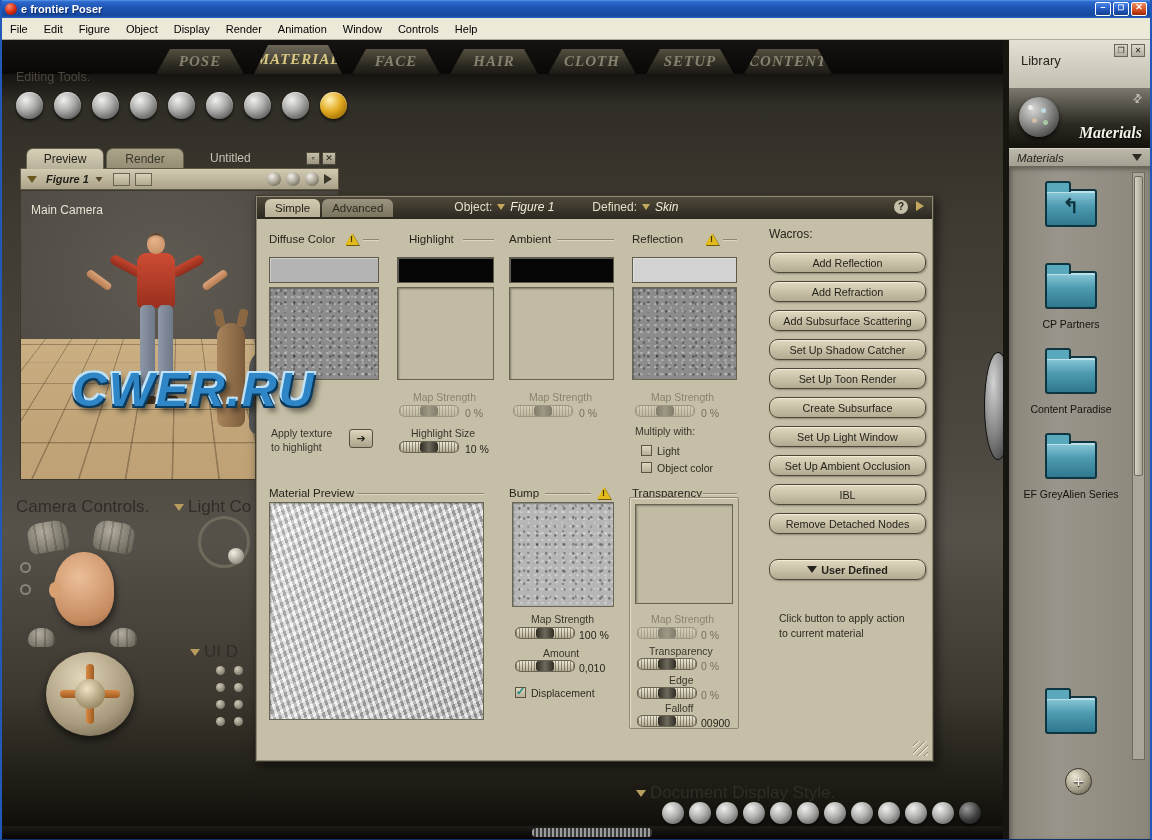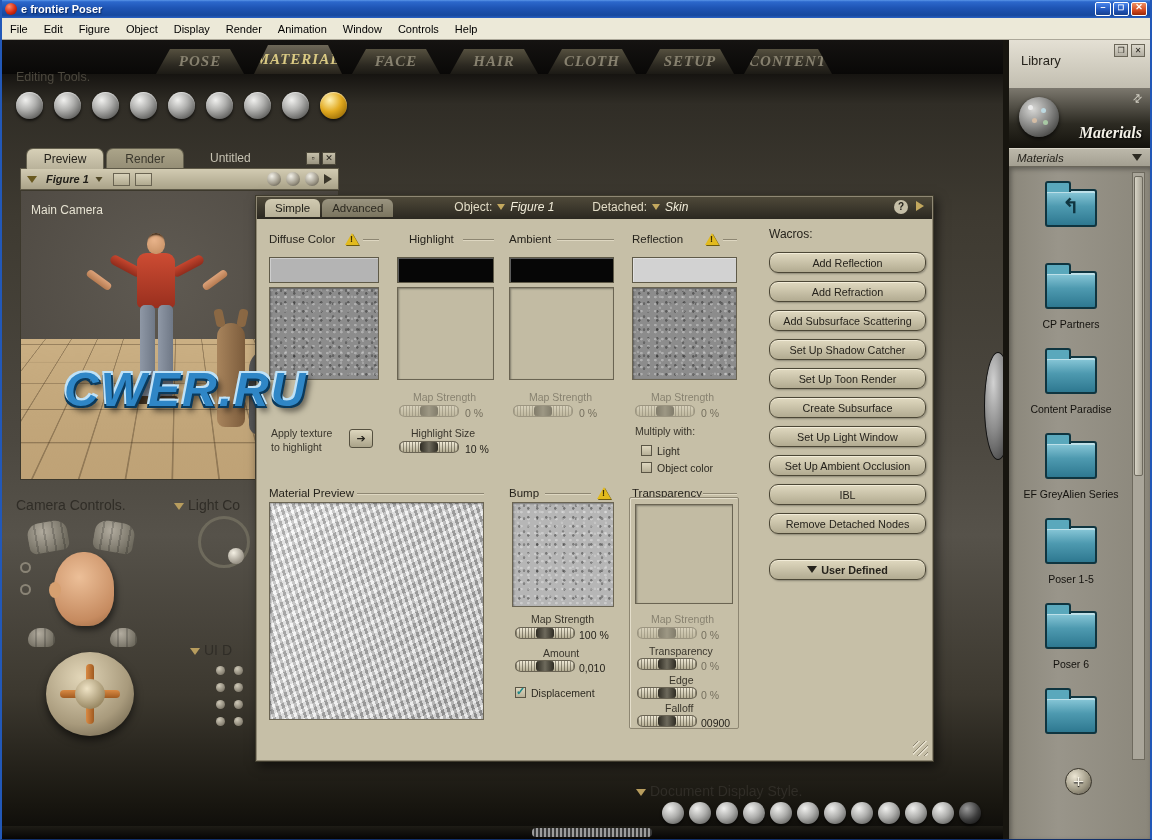--- a/index.html
+++ b/index.html
@@ -28,21 +28,21 @@
 .tabstrip{position:absolute;left:0;top:0;width:1001px;height:34px;background:linear-gradient(180deg,#151311,#090807)}
 
 .room-tabs{position:absolute;left:158px;top:4px;display:flex;align-items:flex-end;height:30px}
 .room-tab{position:relative;height:25px;min-width:116px;margin-left:-18px;display:flex;align-items:center;justify-content:center;
  font-family:"Liberation Serif",serif;font-style:italic;font-weight:bold;font-size:15px;letter-spacing:1px;color:#87816f;
  background:linear-gradient(180deg,#55503f 0%,#2c2921 65%,#1c1a15 100%);
  clip-path:polygon(14px 100%,28px 0,calc(100% - 28px) 0,calc(100% - 14px) 100%);cursor:pointer}
 .room-tab.active{height:29px;color:#d9c983;background:linear-gradient(180deg,#6d6758,#3b372c 70%,#26221b);z-index:2}
 
 .label-dim{position:absolute;font-size:12.5px;color:#4c483e}
-.label-mid{position:absolute;font-size:14px;color:#302d27}
+.label-mid{position:absolute;font-size:17px;color:#302d27}
 .tri{display:inline-block;width:0;height:0;border-left:5px solid transparent;border-right:5px solid transparent;border-top:7px solid #b89d5e;margin-right:4px;vertical-align:middle}
 
 .tool{position:absolute;width:27px;height:27px;border-radius:50%;cursor:pointer;
  background:radial-gradient(circle at 36% 30%,#f0f0ee,#b0b0ae 40%,#565654 85%,#2c2c2a);
  box-shadow:0 2px 3px rgba(0,0,0,.65),inset 0 1px 1px rgba(255,255,255,.5)}
 .tool.gold{background:radial-gradient(circle at 36% 30%,#fff2b4,#e2aa20 45%,#8a5f00 92%)}
 
 
 .pwin{position:absolute;left:18px;top:108px;width:319px;height:332px;z-index:3}
 .pw-tab{position:absolute;height:21px;border:1px solid #64604e;border-bottom:none;border-radius:7px 7px 0 0;
@@ -73,21 +73,21 @@
 .man-foot{position:absolute;top:205px;width:19px;height:8px;border-radius:3px;background:#463523}
 
 .coyote{position:absolute;left:196px;top:132px;width:28px;height:104px;border-radius:14px 14px 8px 8px;background:linear-gradient(90deg,#a8845c,#7c5c3c)}
 .coyote::before{content:"";position:absolute;left:-2px;top:-14px;width:9px;height:18px;border-radius:4px;background:#8a6844;transform:rotate(-12deg)}
 .coyote::after{content:"";position:absolute;right:-2px;top:-14px;width:9px;height:18px;border-radius:4px;background:#8a6844;transform:rotate(12deg)}
 .cat-body{position:absolute;left:228px;top:158px;width:46px;height:86px;border-radius:20px 20px 10px 10px;background:linear-gradient(90deg,#585858,#262626)}
 .cat-face{position:absolute;left:234px;top:164px;width:30px;height:26px;border-radius:50%;background:radial-gradient(circle at 45% 45%,#f2f2f2,#c8c8c8)}
 .cat-nose{position:absolute;left:246px;top:176px;width:6px;height:6px;border-radius:50%;background:#c23220}
 
 
-.watermark{position:absolute;left:62px;top:322px;z-index:30;font-size:48px;font-weight:bold;font-style:italic;letter-spacing:2px;color:#2f86c6;
+.watermark{position:absolute;left:70px;top:322px;z-index:30;font-size:48px;font-weight:bold;font-style:italic;letter-spacing:2px;color:#2f86c6;
  text-shadow:2px 2px 0 #0b3a5c,-2px -2px 0 #bfe2f8,-2px 2px 0 #0b3a5c,2px -2px 0 #bfe2f8,4px 5px 6px rgba(0,0,0,.6)}
 
 
 .hand{position:absolute;width:40px;height:30px;border-radius:12px 12px 7px 7px;
  background:radial-gradient(circle at 40% 30%,#b2ac9f,#6e6a5e 80%)}
 .hand::after{content:"";position:absolute;inset:0;background:repeating-linear-gradient(90deg,transparent 0 7px,rgba(0,0,0,.18) 7px 9px);border-radius:inherit}
 .hand.small{width:27px;height:19px}
 .chainlink{position:absolute;width:11px;height:11px;border:2px solid #8a8476;border-radius:50%}
 .head3d{position:absolute;left:52px;top:512px;width:60px;height:74px;border-radius:48% 48% 42% 46%;
  background:radial-gradient(circle at 42% 34%,#ecbf98,#c68b60 72%,#96653f);box-shadow:2px 4px 6px rgba(0,0,0,.5)}
@@ -311,21 +311,21 @@
 
     <div class="mpanel">
       <div class="m-titlebar">
         <div class="m-tab on">Simple</div>
         <div class="m-tab off">Advanced</div>
         <div class="m-objrow">
           <span>Object:</span>
           <span class="tri-s"></span>
           <span class="val">Figure 1</span>
           <span style="width:28px"></span>
-          <span>Detached:</span>
+          <span>Defined:</span>
           <span class="tri-s"></span>
           <span class="val">Skin</span>
         </div>
         <span class="qmark">?</span>
         <span class="m-next"></span>
       </div>
       <div class="m-body">
 
         <div class="sec-t" style="left:12px;top:14px">Diffuse Color</div>
         <div class="warn" style="left:88px;top:14px"></div>
@@ -411,20 +411,21 @@
         <div class="wacro" style="top:149px">Set Up Toon Render</div>
         <div class="wacro" style="top:178px">Create Subsurface</div>
         <div class="wacro" style="top:207px">Set Up Light Window</div>
         <div class="wacro" style="top:236px">Set Up Ambient Occlusion</div>
         <div class="wacro" style="top:265px">IBL</div>
         <div class="wacro" style="top:294px">Remove Detached Nodes</div>
         <div class="wacro bold" style="top:340px">
           <span style="width:0;height:0;border-left:5px solid transparent;border-right:5px solid transparent;border-top:7px solid #26231c"></span>
           <span>User Defined</span>
         </div>
+        <div class="hint" style="top:392px">Click button to apply action to current material</div>
         <div class="grip"></div>
       </div>
     </div>
 
     <div class="label-mid" style="left:634px;top:743px;z-index:6"><span class="tri"></span><span>Document Display Style.</span></div>
     <div class="ds-circle" style="left:660px;top:762px;z-index:6"></div>
     <div class="ds-circle" style="left:687px;top:762px;z-index:6"></div>
     <div class="ds-circle" style="left:714px;top:762px;z-index:6"></div>
     <div class="ds-circle" style="left:741px;top:762px;z-index:6"></div>
     <div class="ds-circle" style="left:768px;top:762px;z-index:6"></div>
@@ -469,28 +470,20 @@
           <span class="flabel">CP Partners</span>
         </div>
         <div class="lib-item" style="top:189px">
           <div class="folder"></div>
           <span class="flabel">Content Paradise</span>
         </div>
         <div class="lib-item" style="top:274px">
           <div class="folder"></div>
           <span class="flabel">EF GreyAlien Series</span>
         </div>
-        <div class="lib-item" style="top:359px">
-          <div class="folder"></div>
-          <span class="flabel">Poser 1-5</span>
-        </div>
-        <div class="lib-item" style="top:444px">
-          <div class="folder"></div>
-          <span class="flabel">Poser 6</span>
-        </div>
         <div class="lib-item" style="top:529px">
           <div class="folder"></div>
         </div>
       </div>
       <div class="lib-scroll">
         <div class="lib-thumb"></div>
       </div>
       <div class="lib-add">+</div>
     </div>
 

